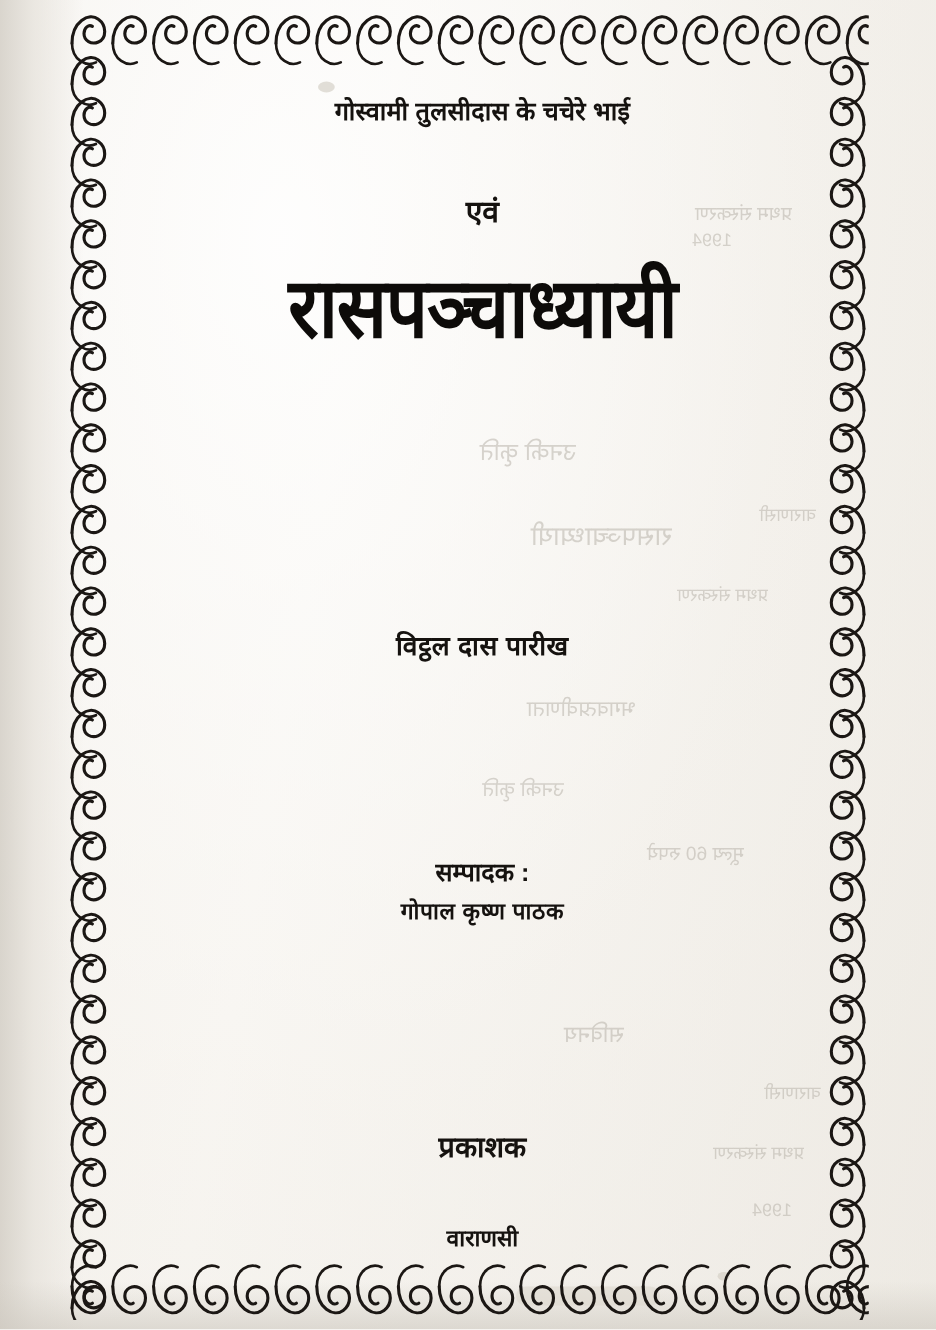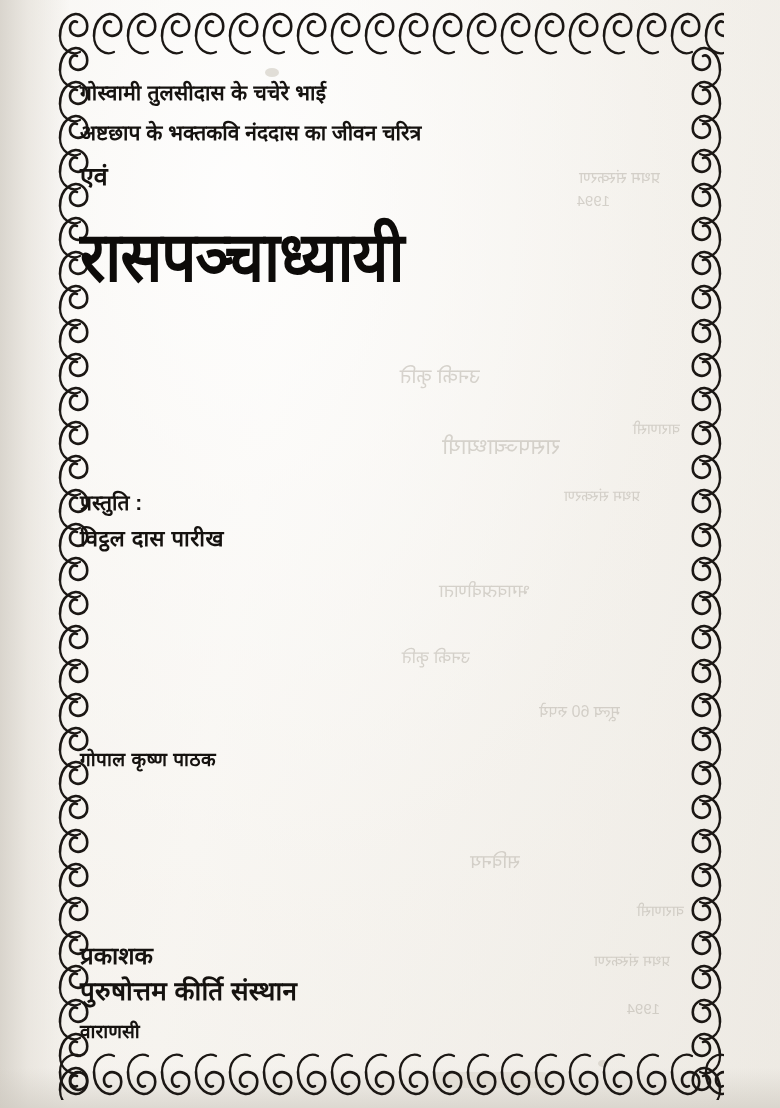--- a/index.html
+++ b/index.html
@@ -70,25 +70,25 @@
     top: 8px;
     width: 668px;
     height: 1092px;
     pointer-events: none;
   }
   .border-frame svg { display: block; }
 
   
   .content {
     position: absolute;
-    left: 80px;
+    left: 108px;
     top: 0;
     width: 588px;
     height: 1080px;
-    text-align: left;
+    text-align: center;
     color: #15120f;
   }
   .subtitle-1 {
     position: absolute;
     top: 78px; left: 0; right: 0;
     font-size: 21px;
     font-weight: 700;
     letter-spacing: .2px;
   }
   .subtitle-2 {
@@ -273,28 +273,26 @@
         </g>
 
       <g transform="translate(666,36) scale(-1,1)">
           <use href="#curlcol"></use>
         </g>
     </svg>
   </div>
 
   <div class="content">
     <div class="subtitle-1">गोस्वामी तुलसीदास के चचेरे भाई</div>
-    <div class="subtitle-2">अष्टछाप के भक्तकवि नंददास का जीवन चरित्र</div>
     <div class="evam">एवं</div>
 
     <div class="main-title">रासपञ्चाध्यायी</div>
 
-    <div class="label-presenter">प्रस्तुति :</div>
     <div class="name-presenter">विट्ठल दास पारीख</div>
 
+    <div class="label-editor">सम्पादक :</div>
     <div class="name-editor">गोपाल कृष्ण पाठक</div>
 
     <div class="label-publisher">प्रकाशक</div>
-    <div class="name-publisher">पुरुषोत्तम कीर्ति संस्थान</div>
     <div class="city-publisher">वाराणसी</div>
   </div>
 
 </div>
 
 </body></html>

